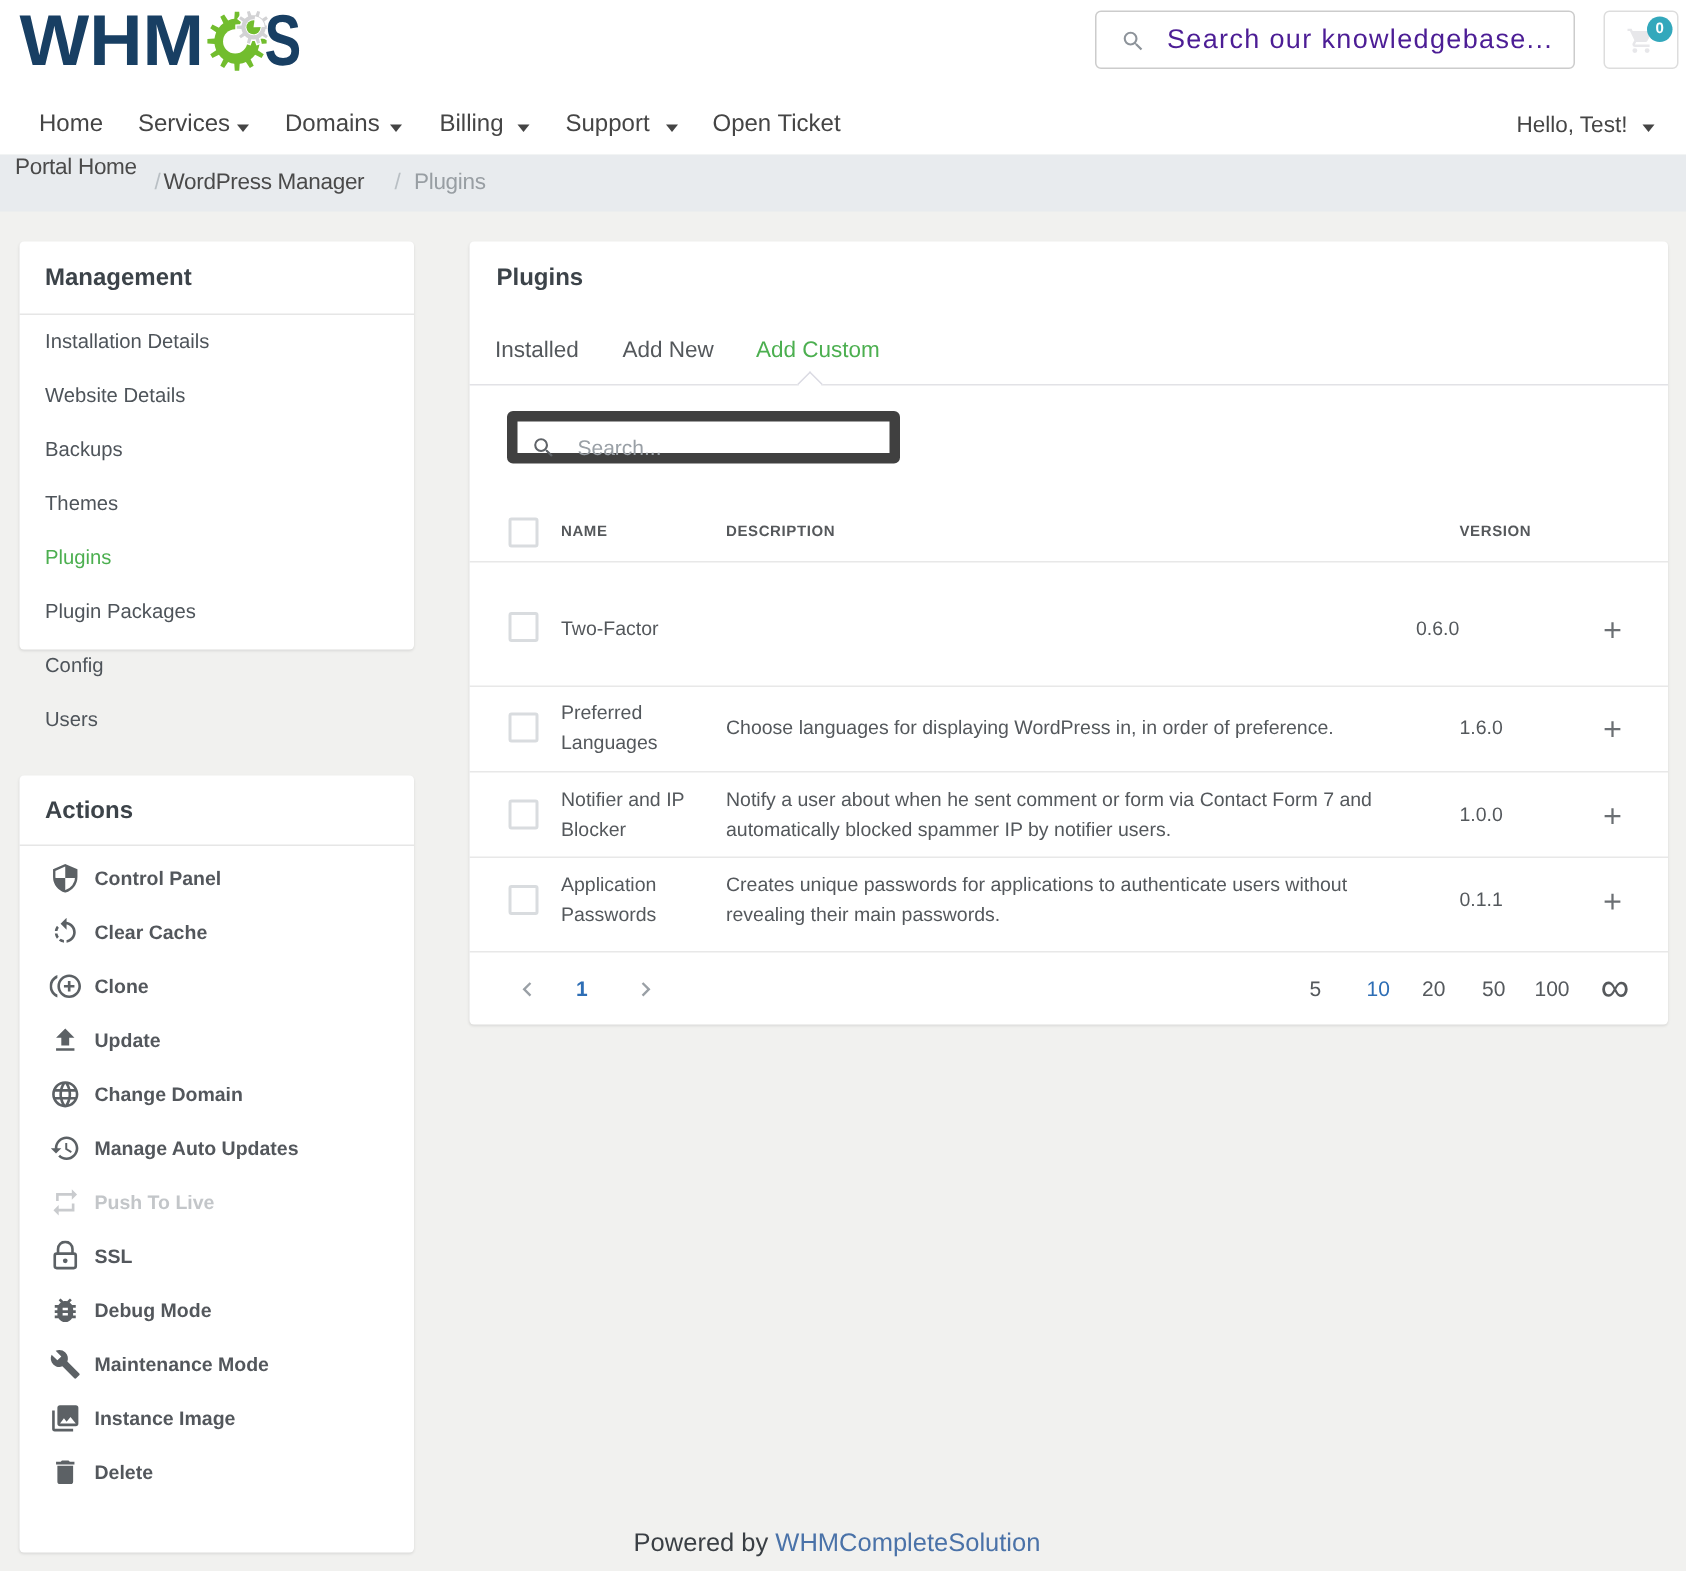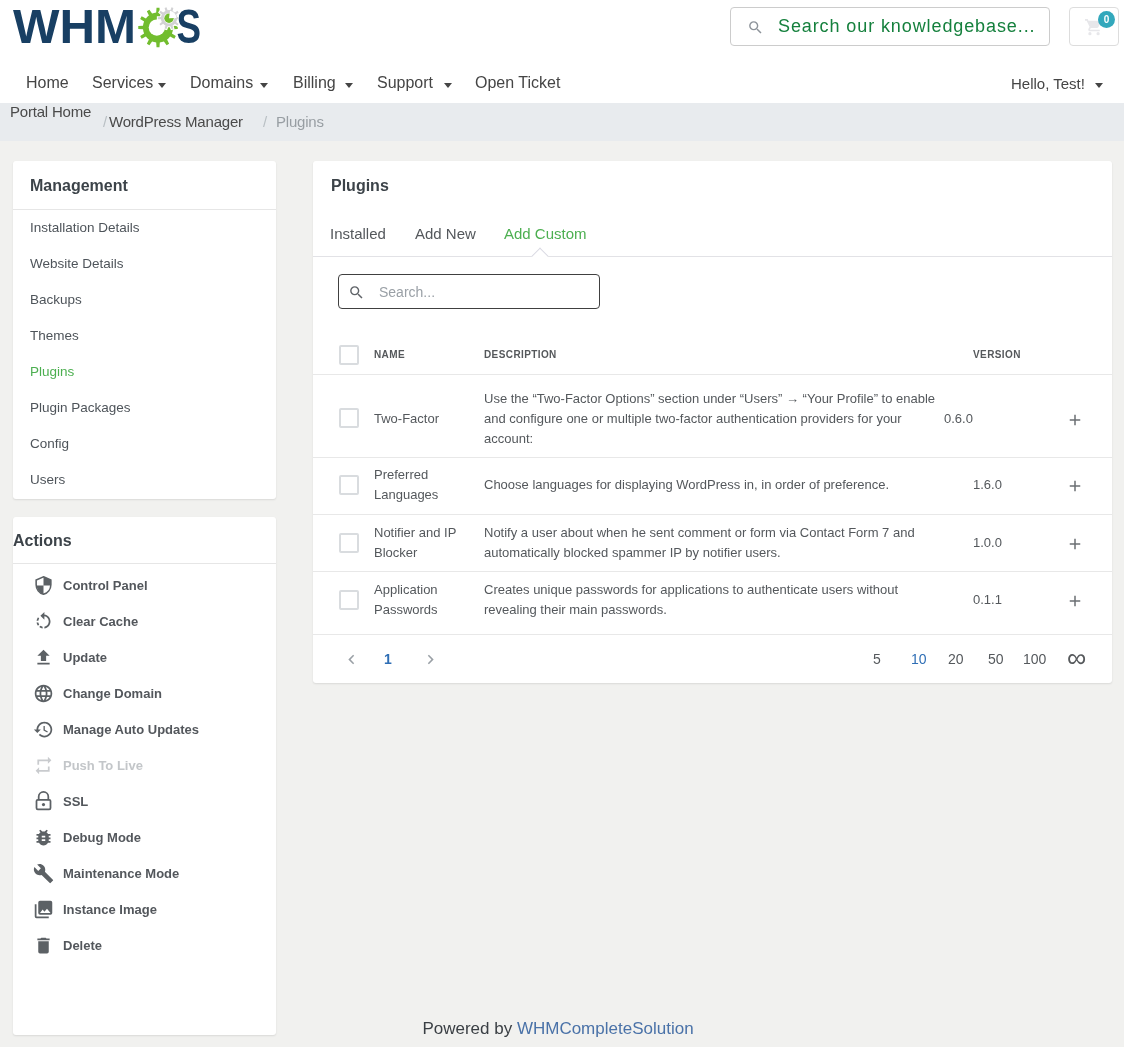--- a/index.html
+++ b/index.html
@@ -31,21 +31,21 @@
   <circle cx="159" cy="14.2" r="4.7" fill="#72bd2e"></circle>
   <path fill="#fff" d="M159.00 14.20 L160.04 6.77 L162.75 7.70 L164.75 9.38 L166.05 11.63 L166.50 13.94 Z"></path>
   <text x="3" y="39" font-size="48" font-weight="bold" fill="#183f63" textLength="123" lengthAdjust="spacingAndGlyphs">WHM</text>
   <text x="166.4" y="39" font-size="48" font-weight="bold" fill="#183f63" stroke="#fff" stroke-width="2" paint-order="stroke" textLength="24.5" lengthAdjust="spacingAndGlyphs">S</text>
 </svg>
 
 <div class="abs" style="left:730px;top:7px;width:320px;height:39px;border:1px solid #ccc;border-radius:4px;background:#fff">
   <svg class="abs" style="left:16px;top:11px" width="17" height="17" viewBox="0 0 24 24">
       <path fill="#8d939a" d="M9.5,3A6.5,6.5 0 0,1 16,9.5C16,11.11 15.41,12.59 14.44,13.73L14.71,14H15.5L20.5,19L19,20.5L14,15.5V14.71L13.73,14.44C12.59,15.41 11.11,16 9.5,16A6.5,6.5 0 0,1 3,9.5A6.5,6.5 0 0,1 9.5,3M9.5,5C7,5 5,7 5,9.5C5,12 7,14 9.5,14C12,14 14,12 14,9.5C14,7 12,5 9.5,5Z"></path>
     </svg>
-  <span class="abs" style="left:47px;top:8px;font-size:18px;letter-spacing:.9px;color:#15803d">Search our knowledgebase...</span>
+  <span class="abs" style="left:47px;top:8px;font-size:18px;letter-spacing:.9px;color:#4c1d95">Search our knowledgebase...</span>
 </div>
 
 <div class="abs" style="left:1069px;top:7px;width:50px;height:39px;border:1px solid #ddd;border-radius:4px;background:#fff">
   <svg class="abs" style="left:14px;top:11px" width="20" height="18" viewBox="0 0 24 22">
     <path fill="#e7e7ea" d="M17,16A2,2 0 0,1 19,18A2,2 0 0,1 17,20A2,2 0 0,1 15,18A2,2 0 0,1 17,16M1,0H4.27L5.21,2H20A1,1 0 0,1 21,3C21,3.17 20.95,3.34 20.88,3.5L17.3,9.97C16.96,10.58 16.3,11 15.55,11H8.1L7.2,12.63L7.17,12.75A0.25,0.25 0 0,0 7.42,13H19V15H7A2,2 0 0,1 5,13C5,12.65 5.09,12.32 5.24,12.04L6.6,9.59L3,2H1V0M7,16A2,2 0 0,1 9,18A2,2 0 0,1 7,20A2,2 0 0,1 5,18A2,2 0 0,1 7,16Z"></path>
   </svg>
   <div class="abs" style="left:28px;top:3px;width:17px;height:17px;border-radius:50%;background:#33a8bc;color:#fff;font-size:10px;font-weight:bold;text-align:center;line-height:17px">0</div>
 </div>
 
 <div class="abs" style="left:0;top:62px;width:1124px;height:41px;background:#fff;font-size:16px;color:#454545">
@@ -64,42 +64,45 @@
 </div>
 
 <div class="abs" style="left:0;top:103px;width:1124px;height:38px;background:#e8ebee;font-size:15px;color:#4a4a4a;letter-spacing:-.2px">
   <span class="abs" style="left:10px;top:0">Portal Home</span>
   <span class="abs" style="left:103px;top:10px;color:#b9bfc4">/</span>
   <span class="abs" style="left:109px;top:10px">WordPress Manager</span>
   <span class="abs" style="left:263px;top:10px;color:#b9bfc4">/</span>
   <span class="abs" style="left:276px;top:10px;color:#989ea3">Plugins</span>
 </div>
 
-<div class="card" style="left:13px;top:161px;width:263px;height:338px">
+<div class="card" style="left:13px;top:161px;width:263px;height:272px">
   <div style="height:49px;border-bottom:1px solid #e6e6e6;line-height:49px;padding-left:17px;font-size:16px;font-weight:bold;color:#3c4349">Management</div>
   <div class="mitem">Installation Details</div>
   <div class="mitem">Website Details</div>
   <div class="mitem">Backups</div>
   <div class="mitem">Themes</div>
   <div class="mitem" style="color:#4caf50">Plugins</div>
   <div class="mitem">Plugin Packages</div>
   <div class="mitem">Config</div>
   <div class="mitem">Users</div>
 </div>
 
 <div class="card" style="left:13px;top:517px;width:263px;height:518px">
-  <div style="height:47px;border-bottom:1px solid #e6e6e6;line-height:47px;font-size:16px;font-weight:bold;color:#3c4349">Actions</div>
+  <div style="height:47px;border-bottom:1px solid #e6e6e6;line-height:47px;padding-left:17px;font-size:16px;font-weight:bold;color:#3c4349">Actions</div>
   <div style="padding-top:3px">
   <div class="aitem"><svg width="21" height="21" viewBox="0 0 24 24">
           <path fill="none" stroke="#5c6165" stroke-width="1.8" d="M12 2.1 L20.4 5.8 V11 C20.4 16.1 17 20.6 12 22 C7 20.6 3.6 16.1 3.6 11 V5.8 Z"></path>
           <path class="ic" d="M12 2.1 L20.4 5.8 V11.9 L12 11.9 Z M12 11.9 L4 11.9 C4.6 16.6 8 20.4 12 21.9 Z"></path>
         </svg>Control Panel</div>
   <div class="aitem"><svg width="21" height="21" viewBox="0 0 24 24">
           <path class="ic" d="M13,4.07V1L8.45,5.55L13,10V6.09C15.84,6.57 18,9.03 18,12C18,14.97 15.84,17.43 13,17.91V19.93C16.95,19.44 20,16.08 20,12C20,7.92 16.95,4.56 13,4.07M7.1,18.32C8.26,19.22 9.61,19.76 11,19.93V17.9C10.13,17.75 9.29,17.41 8.56,16.87L7.1,18.32M6.09,13H4.07C4.24,14.39 4.79,15.73 5.69,16.89L7.1,15.47C6.58,14.72 6.23,13.88 6.09,13M7.11,8.53L5.7,7.11C4.8,8.27 4.24,9.61 4.07,11H6.09C6.23,10.13 6.58,9.3 7.11,8.53Z"></path>
         </svg>Clear Cache</div>
+  <div class="aitem"><svg width="21" height="21" viewBox="0 0 24 24">
+          <path class="ic" d="M16,8H14V11H11V13H14V16H16V13H19V11H16M2,12C2,9.21 3.64,6.8 6,5.68V3.5C2.5,4.76 0,8.09 0,12C0,15.91 2.5,19.24 6,20.5V18.32C3.64,17.2 2,14.79 2,12M15,3C10.04,3 6,7.04 6,12C6,16.96 10.04,21 15,21C19.96,21 24,16.96 24,12C24,7.04 19.96,3 15,3M15,19C11.14,19 8,15.86 8,12C8,8.14 11.14,5 15,5C18.86,5 22,8.14 22,12C22,15.86 18.86,19 15,19Z"></path>
+        </svg>Clone</div>
   <div class="aitem"><svg width="21" height="21" viewBox="0 0 24 24">
           <path class="ic" d="M9,16V10H5L12,3L19,10H15V16H9M5,20V18H19V20H5Z"></path>
         </svg>Update</div>
   <div class="aitem"><svg width="21" height="21" viewBox="0 0 24 24">
           <path class="ic" d="M11.99,2C6.47,2 2,6.48 2,12C2,17.52 6.47,22 11.99,22C17.52,22 22,17.52 22,12C22,6.48 17.52,2 11.99,2M18.92,8H15.97C15.65,6.75 15.19,5.55 14.59,4.44C16.43,5.07 17.96,6.35 18.92,8M12,4.04C12.83,5.24 13.48,6.57 13.91,8H10.09C10.52,6.57 11.17,5.24 12,4.04M4.26,14C4.1,13.36 4,12.69 4,12C4,11.31 4.1,10.64 4.26,10H7.64C7.56,10.66 7.5,11.32 7.5,12C7.5,12.68 7.56,13.34 7.64,14H4.26M5.08,16H8.03C8.35,17.25 8.81,18.45 9.41,19.56C7.57,18.93 6.04,17.66 5.08,16M8.03,8H5.08C6.04,6.34 7.57,5.07 9.41,4.44C8.81,5.55 8.35,6.75 8.03,8M12,19.96C11.17,18.76 10.52,17.43 10.09,16H13.91C13.48,17.43 12.83,18.76 12,19.96M14.34,14H9.66C9.57,13.34 9.5,12.68 9.5,12C9.5,11.32 9.57,10.66 9.66,10H14.34C14.43,10.66 14.5,11.32 14.5,12C14.5,12.68 14.43,13.34 14.34,14M14.59,19.56C15.19,18.45 15.65,17.25 15.97,16H18.92C17.96,17.66 16.43,18.93 14.59,19.56M16.36,14C16.44,13.34 16.5,12.68 16.5,12C16.5,11.32 16.44,10.66 16.36,10H19.74C19.9,10.64 20,11.31 20,12C20,12.69 19.9,13.36 19.74,14H16.36Z"></path>
         </svg>Change Domain</div>
   <div class="aitem"><svg width="21" height="21" viewBox="0 0 24 24">
           <path class="ic" d="M13.5,8H12V13L16.28,15.54L17,14.33L13.5,12.25V8M13,3C8.03,3 4,7.03 4,12H1L4.96,16.03L9,12H6C6,8.13 9.13,5 13,5C16.87,5 20,8.13 20,12C20,15.87 16.87,19 13,19C11.07,19 9.32,18.21 8.06,16.94L6.64,18.36C8.27,20 10.5,21 13,21C17.97,21 22,16.97 22,12C22,7.03 17.97,3 13,3"></path>
         </svg>Manage Auto Updates</div>
   <div class="aitem" style="color:#c3c6c9"><svg width="21" height="21" viewBox="0 0 24 24">
@@ -126,36 +129,35 @@
 </div>
 
 <div class="card" style="left:313px;top:161px;width:799px;height:522px">
   <div class="abs" style="left:18px;top:16px;font-size:16px;font-weight:bold;color:#3c4349">Plugins</div>
   <div class="abs" style="left:0;top:0;width:799px;height:96px;border-bottom:1px solid #e2e2e6"></div>
   <div class="abs tabtxt" style="left:17px;top:64px">Installed</div>
   <div class="abs tabtxt" style="left:102px;top:64px">Add New</div>
   <div class="abs tabtxt" style="left:191px;top:64px;color:#4caf50">Add Custom</div>
   <div class="abs" style="left:221px;top:89px;width:12px;height:12px;background:#fff;border-left:1px solid #dadae3;border-top:1px solid #dadae3;transform:rotate(45deg)"></div>
 
-  <div class="abs" style="left:25px;top:113px;width:262px;height:35px;border:1px solid #404040;border-radius:4px">
+  <div class="abs" style="left:25px;top:113px;width:262px;height:35px;border:7px solid #404040;border-radius:4px">
     <svg class="abs" style="left:9px;top:9px" width="17" height="17" viewBox="0 0 24 24">
         <path fill="#5f6368" d="M9.5,3A6.5,6.5 0 0,1 16,9.5C16,11.11 15.41,12.59 14.44,13.73L14.71,14H15.5L20.5,19L19,20.5L14,15.5V14.71L13.73,14.44C12.59,15.41 11.11,16 9.5,16A6.5,6.5 0 0,1 3,9.5A6.5,6.5 0 0,1 9.5,3M9.5,5C7,5 5,7 5,9.5C5,12 7,14 9.5,14C12,14 14,12 14,9.5C14,7 12,5 9.5,5Z"></path>
       </svg>
     <span class="abs" style="left:40px;top:9px;font-size:14px;color:#9aa0a6">Search...</span>
   </div>
 
   <div class="cb" style="left:26px;top:184px"></div>
   <div class="abs thdr" style="left:61px;top:188px">NAME</div>
   <div class="abs thdr" style="left:171px;top:188px">DESCRIPTION</div>
   <div class="abs thdr" style="left:660px;top:188px">VERSION</div>
   <div class="abs" style="left:0;top:213px;width:799px;border-top:1px solid #e8e8e8"></div>
 
   <div class="cb" style="left:26px;top:247px"></div>
   <div class="abs cell" style="left:61px;top:248px">Two-Factor</div>
-  <div class="abs cell" style="left:171px;top:228px">Use the “Two-Factor Options” section under “Users” → “Your Profile” to enable<br>and configure one or multiple two-factor authentication providers for your<br>account:</div>
   <div class="abs cell" style="left:631px;top:248px">0.6.0</div>
   <svg class="abs" style="left:753px;top:250px" width="18" height="18" viewBox="0 0 24 24">
       <path fill="#6b6f73" d="M19,13H13V19H11V13H5V11H11V5H13V11H19V13Z"></path>
     </svg>
   <div class="abs" style="left:0;top:296px;width:799px;border-top:1px solid #e8e8e8"></div>
 
   <div class="cb" style="left:26px;top:314px"></div>
   <div class="abs cell" style="left:61px;top:304px">Preferred<br>Languages</div>
   <div class="abs cell" style="left:171px;top:314px">Choose languages for displaying WordPress in, in order of preference.</div>
   <div class="abs cell" style="left:660px;top:314px">1.6.0</div>

